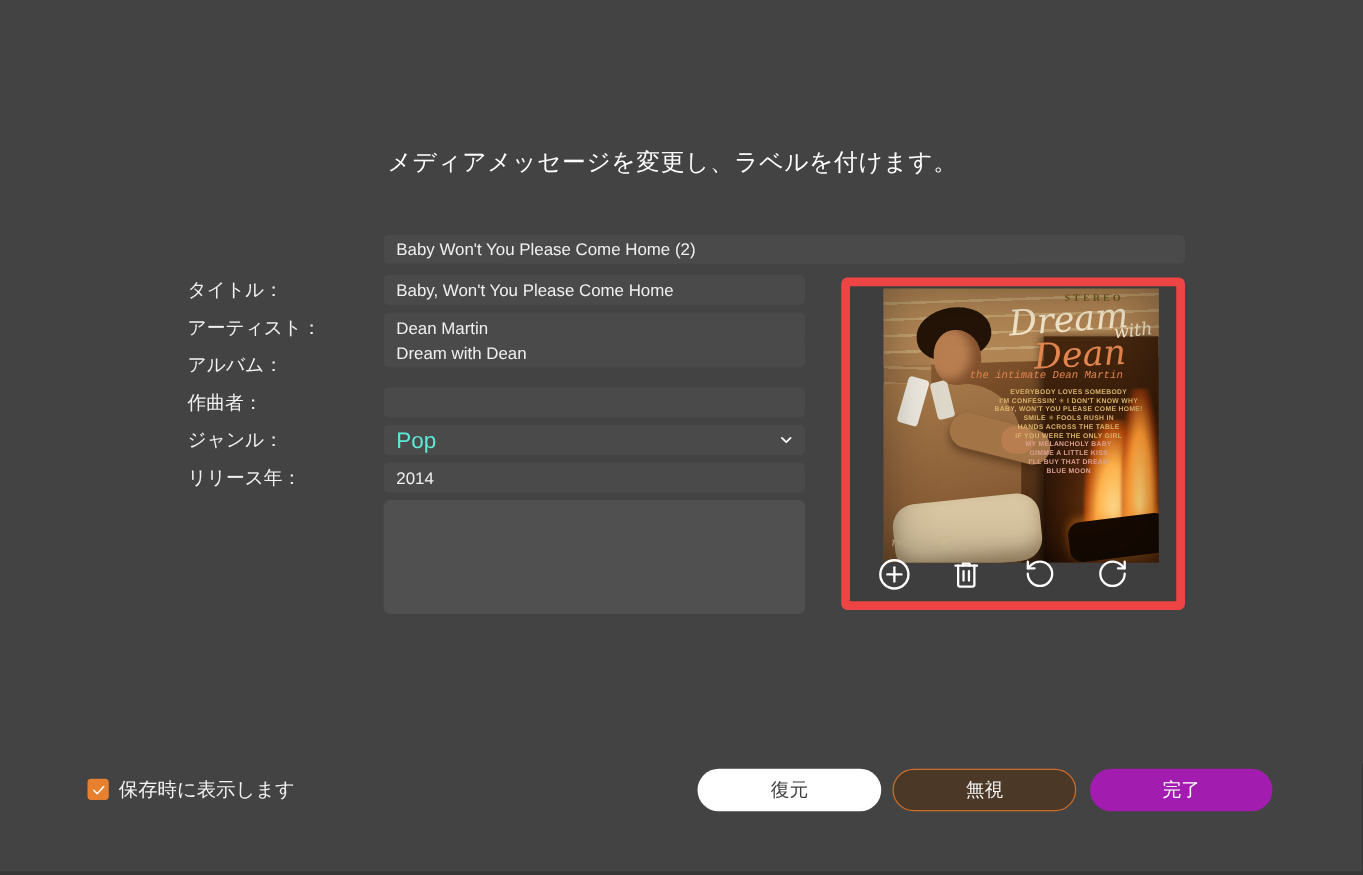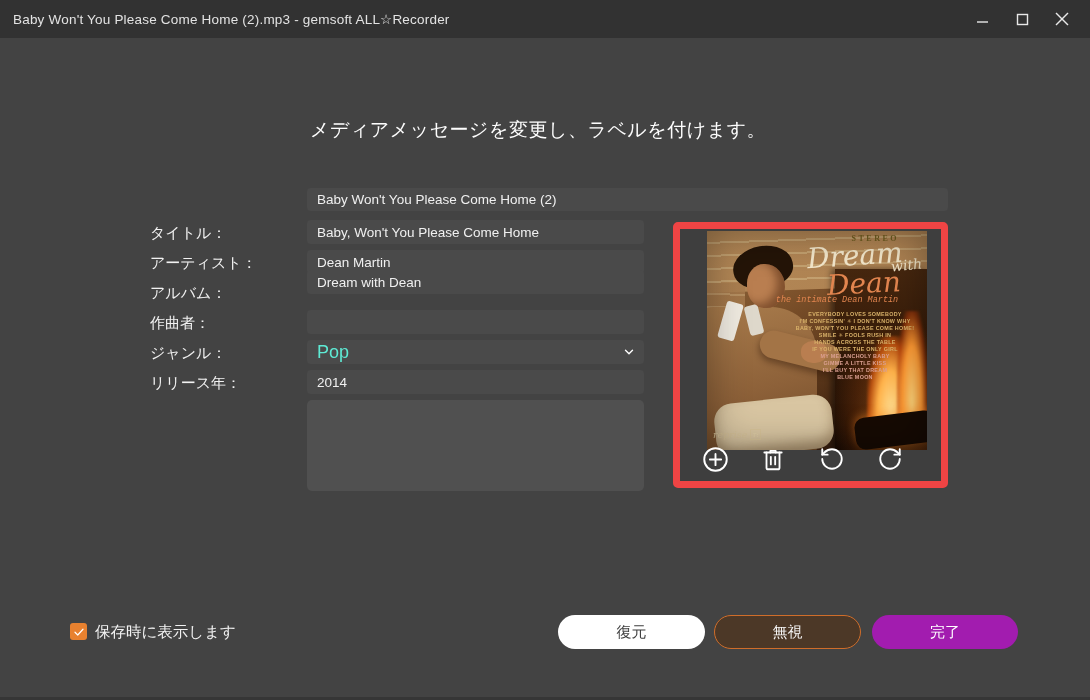--- a/index.html
+++ b/index.html
@@ -105,41 +105,20 @@
   .btn-ignore  { left:714px; width:147px; background:#4c3827; color:#f5f5f5; border:1px solid #cf6d2a; }
   .btn-done    { left:872px; width:146px; background:#a21caf; color:#ffffff; border:none; }
 
   .bottom-edge { position:absolute; left:0; bottom:0; width:100%; height:3px; background:rgba(0,0,0,.18); }
 </style>
 </head>
 <body>
 
 <div class="app">
 
-  <div class="titlebar">
-    <span class="titlebar-text">Baby Won't You Please Come Home (2).mp3  -  gemsoft ALL☆Recorder</span>
-    <div class="win-controls">
-      <button class="win-btn">
-        <svg width="13" height="13" viewBox="0 0 13 13" stroke-width="1.4">
-            <line x1="1" y1="9" x2="12" y2="9"></line>
-          </svg>
-      </button>
-      <button class="win-btn">
-        <svg width="13" height="13" viewBox="0 0 13 13" fill="none" stroke-width="1.4">
-            <rect x="1.5" y="1.5" width="10" height="10"></rect>
-          </svg>
-      </button>
-      <button class="win-btn">
-        <svg width="14" height="14" viewBox="0 0 14 14" stroke-width="1.4">
-            <line x1="1" y1="1" x2="13" y2="13"></line>
-            <line x1="13" y1="1" x2="1" y2="13"></line>
-          </svg>
-      </button>
-    </div>
-  </div>
 
   <div class="heading">メディアメッセージを変更し、ラベルを付けます。</div>
 
   <div class="field-label" style="top:221px;">タイトル：</div>
   <div class="field-label" style="top:251px;">アーティスト：</div>
   <div class="field-label" style="top:281px;">アルバム：</div>
   <div class="field-label" style="top:311px;">作曲者：</div>
   <div class="field-label" style="top:341px;">ジャンル：</div>
   <div class="field-label" style="top:371px;">リリース年：</div>
 

